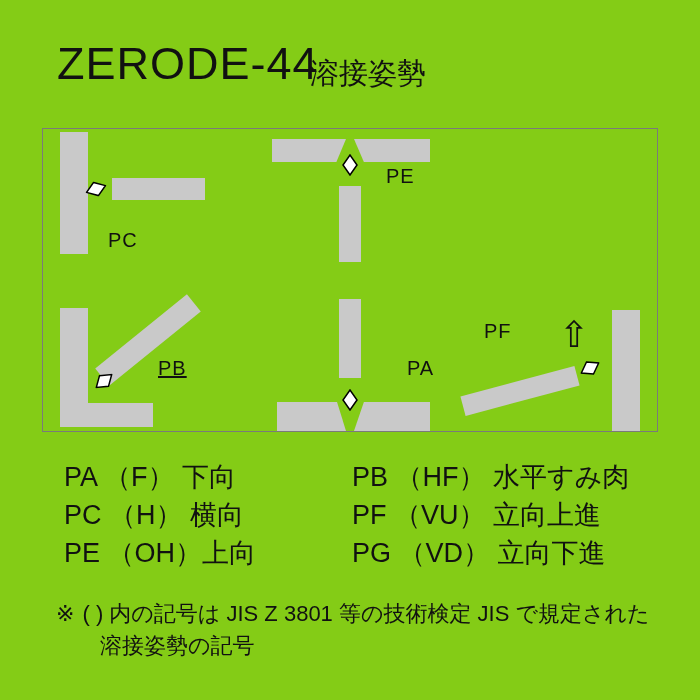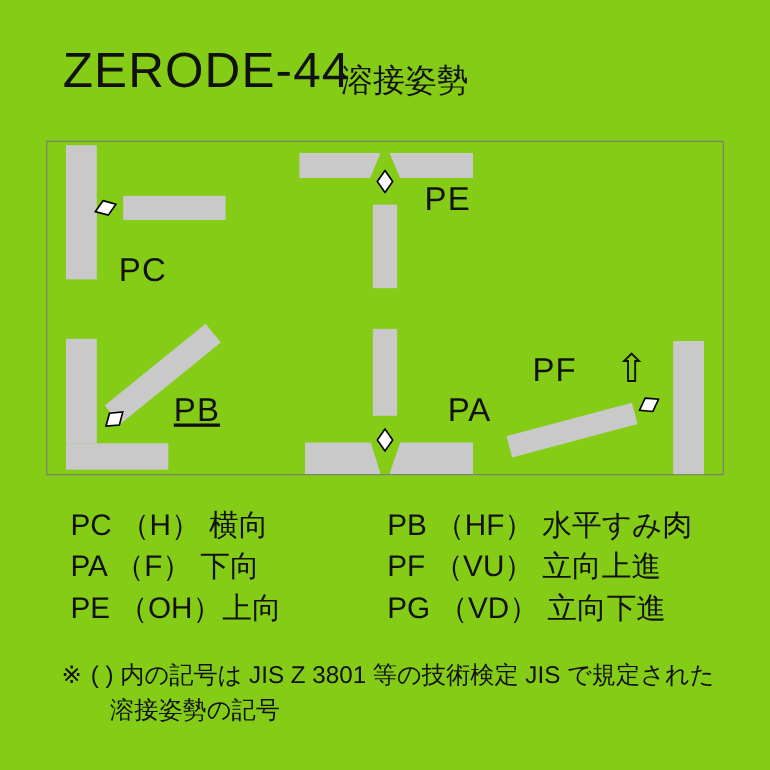--- a/index.html
+++ b/index.html
@@ -10,21 +10,21 @@
   }
   .canvas { position:relative; width:700px; height:700px; overflow:hidden; background:#84cc16; }
 
   
   .product-name { position:absolute; left:57px; top:38px; font-size:45px; font-weight:500; letter-spacing:1px; }
   .subtitle     { position:absolute; left:310px; top:54px; font-size:29px; font-weight:500; }
 
   
   .diagram { position:absolute; left:42px; top:128px; width:614px; height:302px; border:1px solid #7a7a7a; box-sizing:content-box; }
   .plate   { position:absolute; background:#c9c9c9; }
-  .pos-label { position:absolute; font-size:30px; font-weight:500; letter-spacing:1px; }
+  .pos-label { position:absolute; font-size:20px; font-weight:500; letter-spacing:1px; }
   .diamond { position:absolute; width:22px; height:16px; }
   .up-arrow { position:absolute; font-size:36px; line-height:1; font-weight:400; }
 
   
   .pc-wall   { left:17px;  top:3px;   width:28px;  height:122px; }
   .pc-torch  { left:69px;  top:49px;  width:93px;  height:22px; }
   .pc-diamond{ left:42px;  top:52px;  transform:rotate(-20deg); }
   .pc-label  { left:65px;  top:100px;text-align:center; }
 
   
@@ -125,22 +125,22 @@
       <svg width="22" height="16" viewBox="0 0 22 16">
           <polygon points="11,1 21,8 11,15 1,8" fill="#ffffff" stroke="#000000" stroke-width="1.5"></polygon>
         </svg>
     </div>
     <div class="pos-label pf-label">PF</div>
     <div class="up-arrow pf-arrow">⇧</div>
 
   </div>
 
   <div class="legend-col legend-col-left">
+    <div>PA （F） 下向</div>
     <div>PC （H） 横向</div>
-    <div>PA （F） 下向</div>
     <div>PE （OH）上向</div>
   </div>
   <div class="legend-col legend-col-right">
     <div>PB （HF） 水平すみ肉</div>
     <div>PF （VU） 立向上進</div>
     <div>PG （VD） 立向下進</div>
   </div>
 
   <div class="footnote">
     <div class="footnote-line1">

